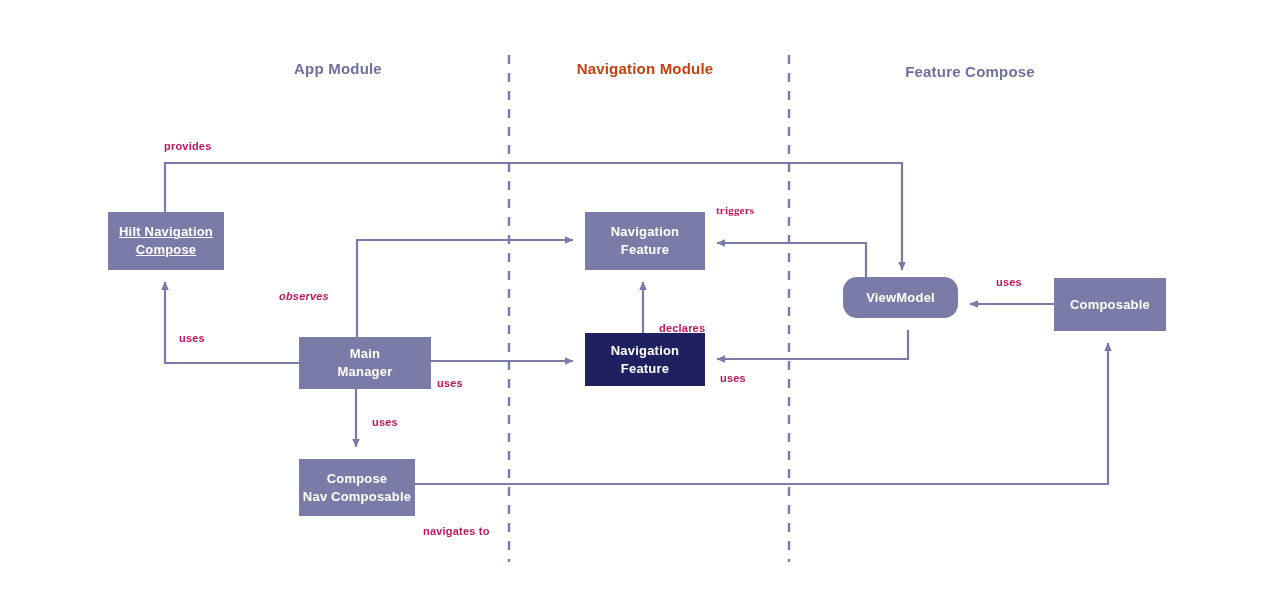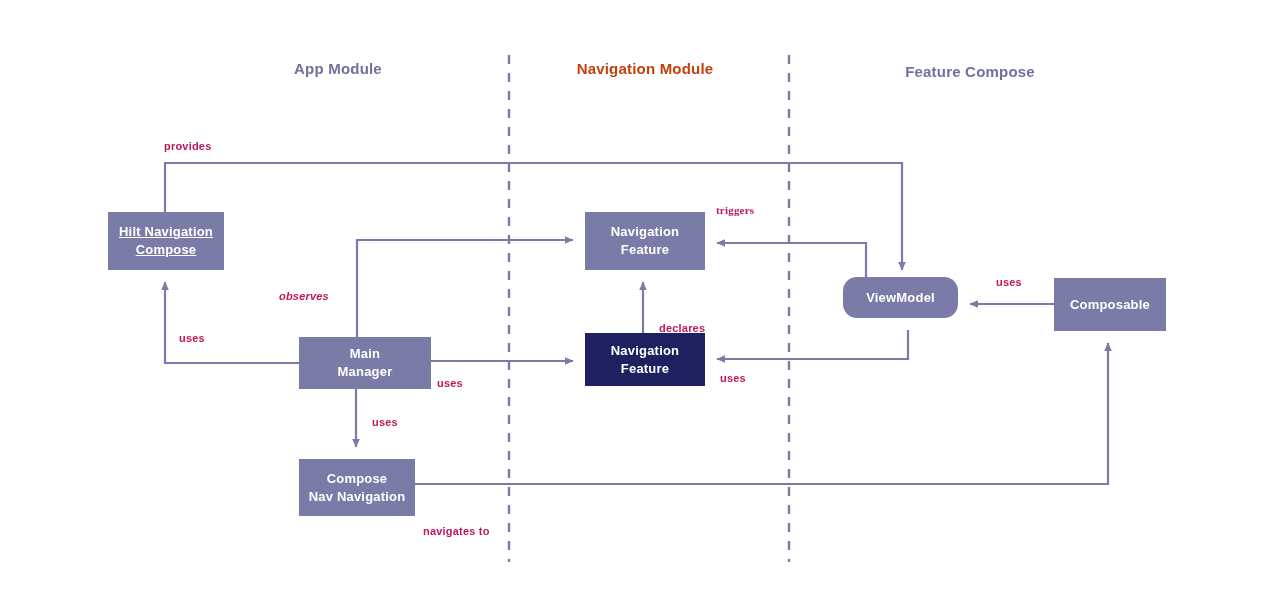--- a/index.html
+++ b/index.html
@@ -140,21 +140,21 @@
   <div class="node-box node-fill-dark" style="left:585px; top:333px; width:120px; height:53px;">
     <span>
       <span>Navigation</span><br>
       <span>Feature</span>
     </span>
   </div>
 
   <div class="node-box node-fill-light" style="left:299px; top:459px; width:116px; height:57px;">
     <span>
       <span>Compose</span><br>
-      <span>Nav Navigation</span>
+      <span>Nav Composable</span>
     </span>
   </div>
 
   <div class="edge-label" style="left:164px; top:140px;">provides</div>
   <div class="edge-label" style="left:179px; top:332px;">uses</div>
   <div class="edge-label" style="left:279px; top:290px;font-style:italic;">observes</div>
   <div class="edge-label" style="left:437px; top:377px;">uses</div>
   <div class="edge-label" style="left:372px; top:416px;">uses</div>
   <div class="edge-label" style="left:659px; top:294px;margin-top:28px;">declares</div>
   <div class="edge-label" style="left:716px; top:204px;font-family:Liberation Serif, serif;">triggers</div>

